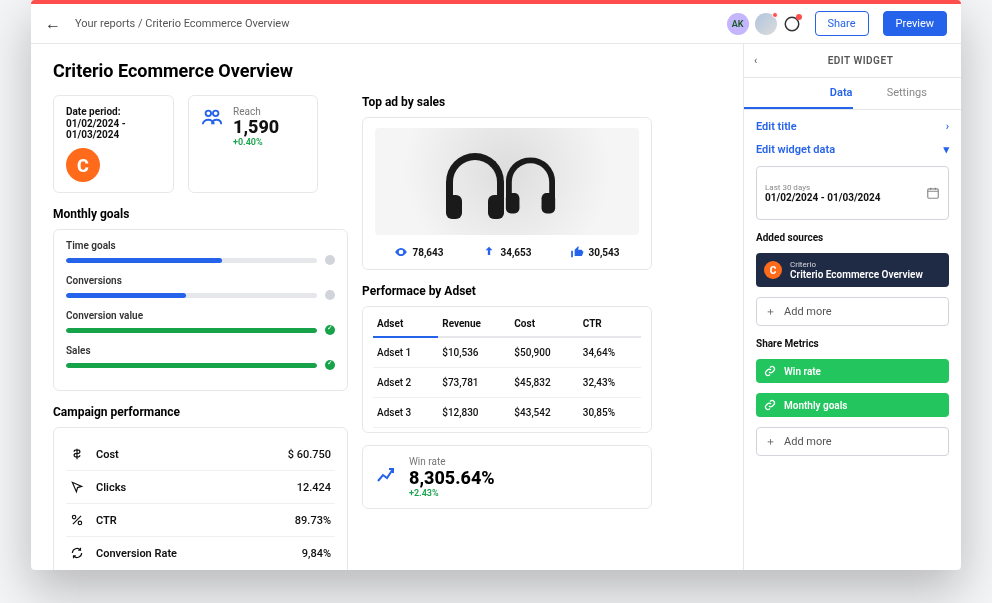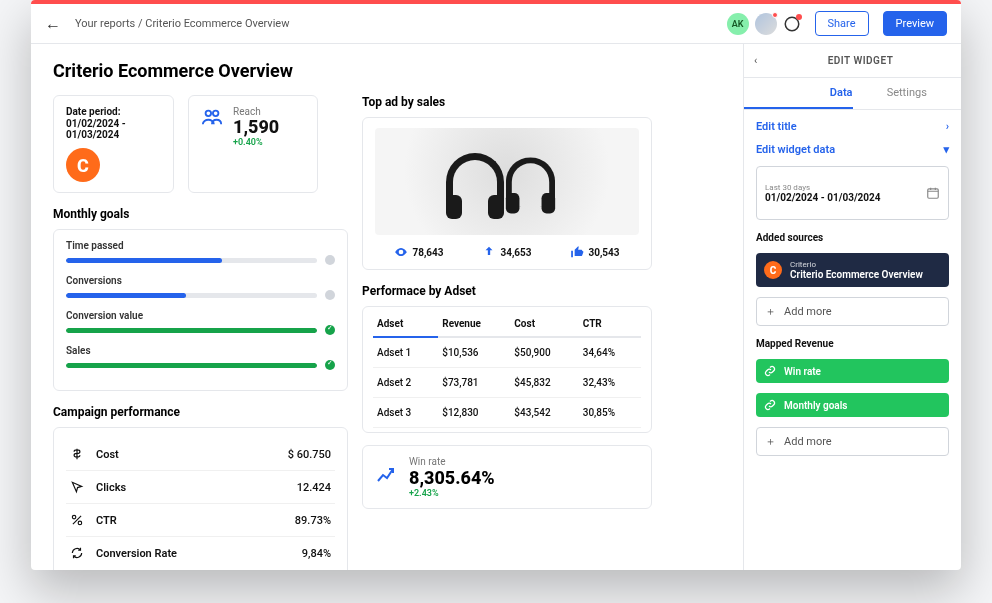--- a/index.html
+++ b/index.html
@@ -4,21 +4,21 @@
 <style>
   * { box-sizing: border-box; margin: 0; padding: 0; font-family: -apple-system, BlinkMacSystemFont, "Segoe UI", Roboto, Arial, sans-serif; }
   body { background: #f4f5f7; width: 992px; height: 603px; overflow: hidden; }
   .app { width: 930px; height: 570px; background: #fff; margin: 0 auto; box-shadow: 0 20px 50px rgba(0,0,0,0.25); border-radius: 4px; overflow: hidden; display: flex; flex-direction: column; }
   .redbar { height: 4px; background: #ff4d4d; }
   .topbar { height: 40px; border-bottom: 1px solid #e5e7eb; display: flex; align-items: center; padding: 0 14px; gap: 14px; font-size: 11px; color: #555; }
   .topbar .back { font-size: 16px; color: #333; cursor: pointer; }
   .topbar .crumbs { flex: 1; }
   .avatars { display: flex; align-items: center; gap: 6px; }
   .avatar { width: 22px; height: 22px; border-radius: 50%; display: inline-flex; align-items: center; justify-content: center; font-size: 9px; font-weight: 600; position: relative; }
-  .avatar.ak { background: #86efac; color: #155724; justify-content: center; }
+  .avatar.ak { background: #c4b5fd; color: #155724; justify-content: center; }
   .avatar.pic { background: linear-gradient(135deg,#b0c4de,#dcdcdc); }
   .avatar .dot { position: absolute; top: -1px; right: -1px; width: 6px; height: 6px; border-radius: 50%; background: #ff4d4d; border: 1px solid #fff; }
   .btn { border: 1px solid #2563eb; border-radius: 4px; padding: 5px 12px; font-size: 11px; cursor: pointer; }
   .btn.outline { background: #fff; color: #2563eb; }
   .btn.solid { background: #2563eb; color: #fff; border-color: #2563eb; }
   .body { flex: 1; display: flex; overflow: hidden; }
   .main { flex: 1; padding: 16px 22px; overflow: auto; }
   .sidepanel { width: 218px; border-left: 1px solid #e5e7eb; display: flex; flex-direction: column; font-size: 11px; }
   h1.title { font-size: 18px; font-weight: 700; margin-bottom: 14px; }
   .row { display: flex; gap: 14px; }
@@ -145,21 +145,21 @@
                 <div class="val">1,590</div>
                 <div class="delta">+0.40%</div>
               </div>
             </div>
           </div>
 
           <div class="section-title">Monthly goals</div>
           <div class="card goals" id="goals-card">
               <div class="goal">
                 <div class="goal-head">
-                  <span>Time passed</span>
+                  <span>Time goals</span>
                 </div>
     <div class="bar-row">
       <div class="bar">
                     <div class="fill blue" style="width:62%"></div>
                   </div>
       <span class="status-dot grey"></span>
     </div>
               </div>
               <div class="goal">
                 <div class="goal-head">
@@ -361,21 +361,21 @@
           <span class="cl">C</span>
           <div class="txt">
             <div class="a">Criterio</div>
             <div class="b">Criterio Ecommerce Overview</div>
           </div>
         </div>
         <div class="sp-add">
           <span>＋</span>
           <span>Add more</span>
         </div>
-        <div class="sp-sec-lbl">Mapped Revenue</div>
+        <div class="sp-sec-lbl">Share Metrics</div>
         <div class="sp-metric">
           <span>
               <svg width="12" height="12" viewBox="0 0 24 24" fill="none" stroke="#fff" stroke-width="2.5">
                 <path d="M10 14a5 5 0 0 0 7 0l3-3a5 5 0 0 0-7-7l-1 1"></path>
                 <path d="M14 10a5 5 0 0 0-7 0l-3 3a5 5 0 0 0 7 7l1-1"></path>
               </svg>
             </span>
           <span>Win rate</span>
         </div>
         <div class="sp-metric">

